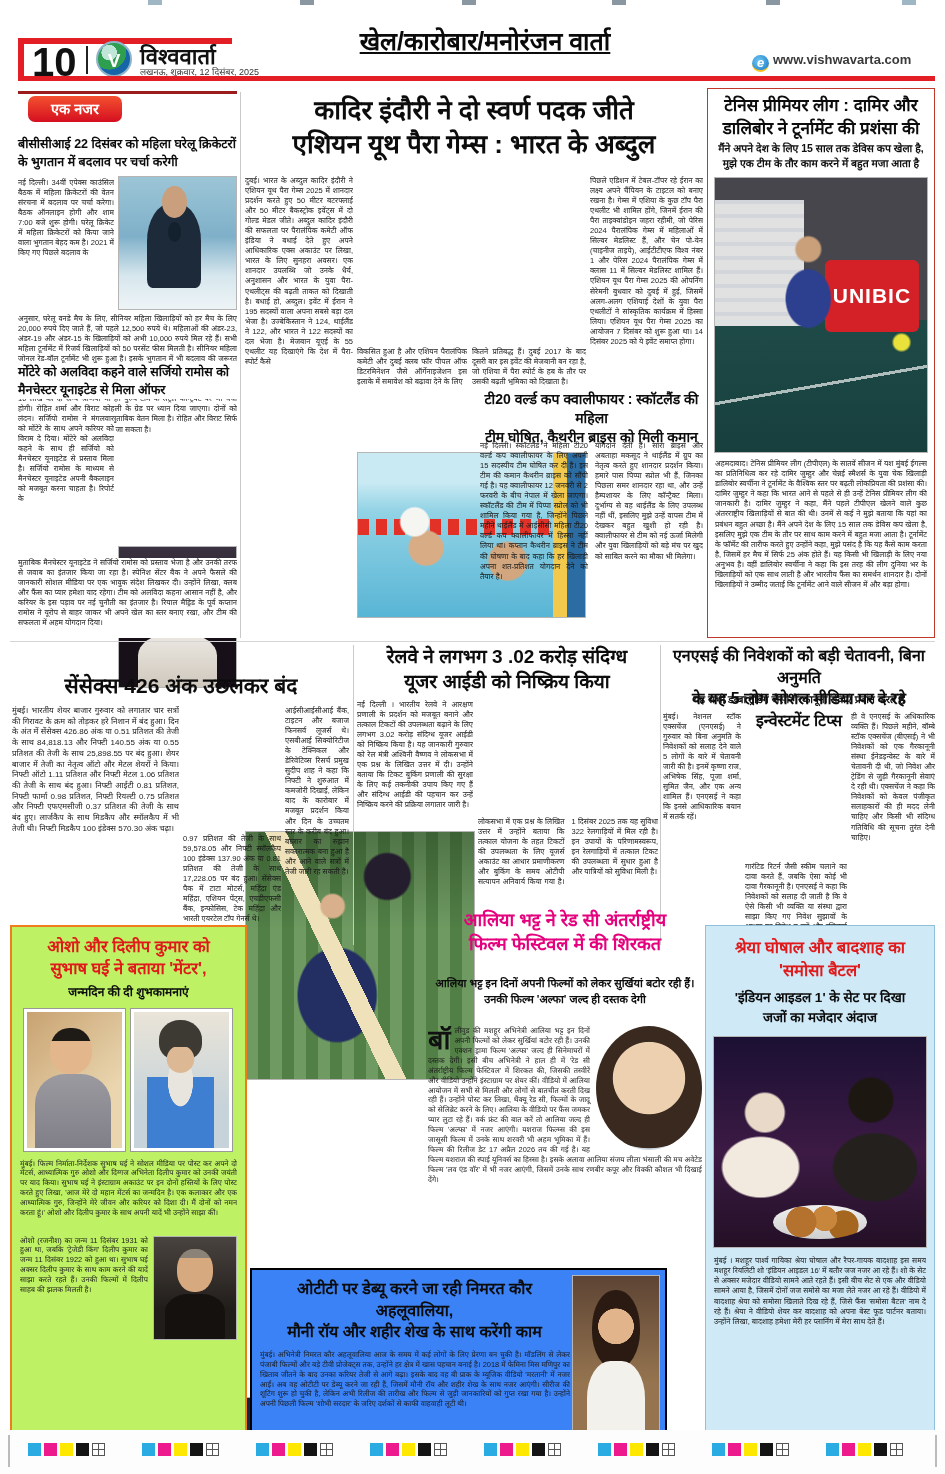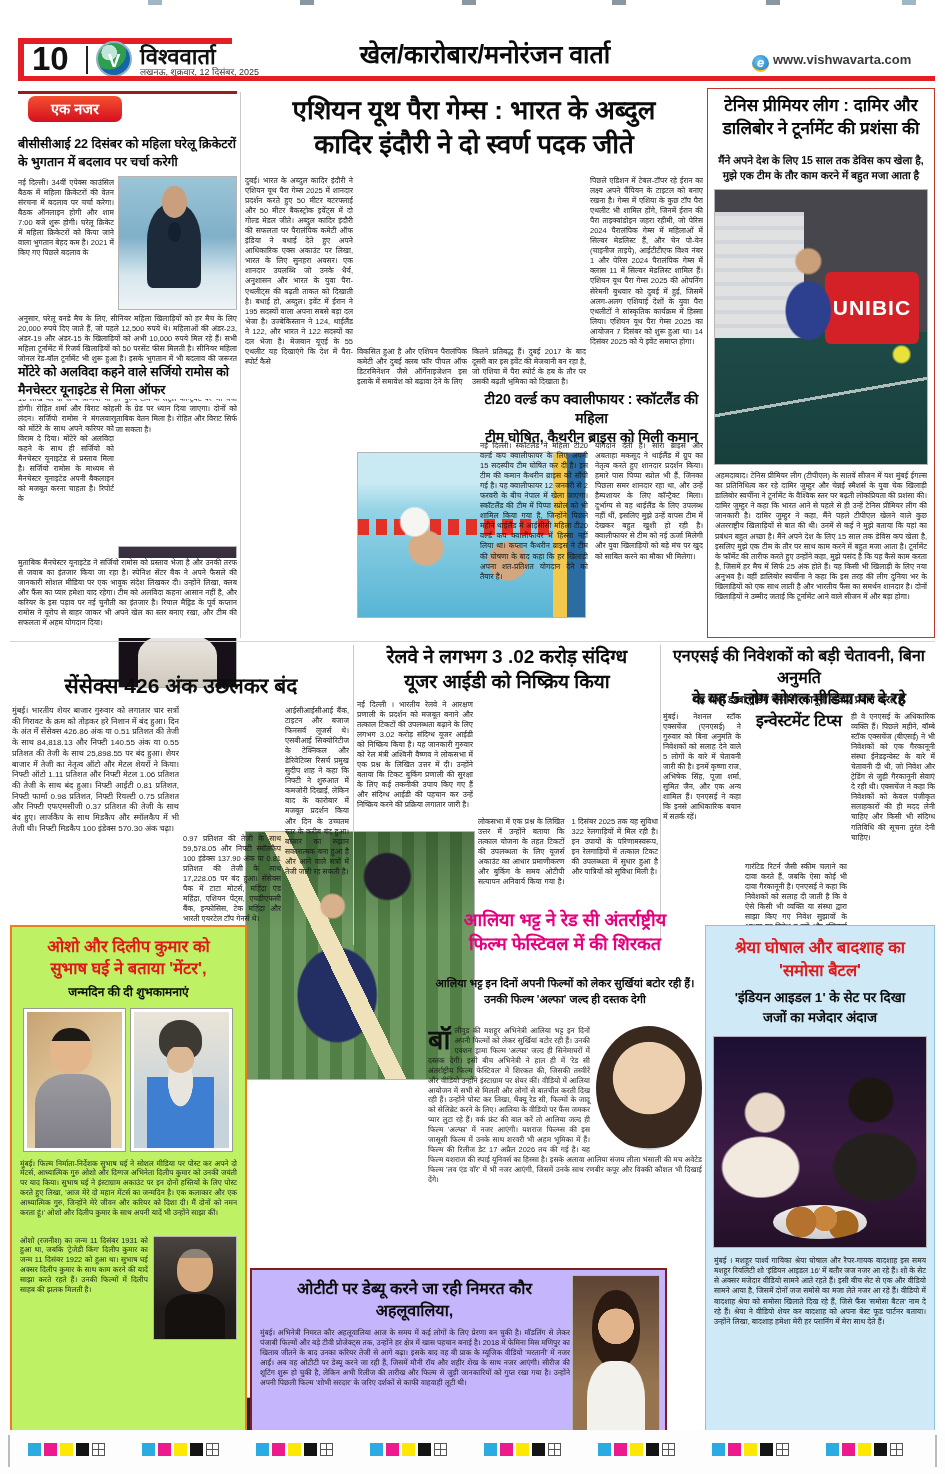--- a/index.html
+++ b/index.html
@@ -7,21 +7,21 @@
         font-family:"Liberation Sans","DejaVu Sans",sans-serif;}
   .abs{position:absolute;}
   .bd{font-size:7.5px;line-height:1.34;text-align:justify;color:#1a1a1a;overflow:hidden;}
   .hl{font-weight:bold;color:#0c0c0c;}
   .ctr{text-align:center;}
   .rule-red{background:#e31e24;}
   .vrule{background:#c9c9c9;width:1px;}
   .ph{position:relative;overflow:hidden;border:1px solid #b5b5b5;box-sizing:border-box;}
 
   
-  .pageno{font-size:33px;font-weight:bold;color:#111;line-height:1;}
+  .pageno{font-size:40px;font-weight:bold;color:#111;line-height:1;}
   .paper-name{font-size:22px;font-weight:bold;color:#101010;}
   .dateline{font-size:9px;color:#333;}
   .section-title{font-size:25px;font-weight:bold;color:#0a0a0a;}
   .website{font-size:13px;font-weight:bold;color:#3a3a3a;}
   .e-icon{display:inline-block;width:17px;height:17px;border-radius:50%;
           background:radial-gradient(circle at 40% 40%,#6ec6f0,#1577c8);color:#fff;
           font-style:italic;font-weight:bold;font-size:13px;line-height:16px;text-align:center;
           border-bottom:2px solid #f7c21e;box-sizing:border-box;vertical-align:-3px;margin-right:4px;}
   .globe{width:36px;height:36px;border-radius:50%;
          background:radial-gradient(circle at 35% 30%,#bfe6d8 0 25%,#2e9e4f 26% 55%,#1565a8 56% 100%);
@@ -41,21 +41,21 @@
   .h-mid{font-size:21px;line-height:1.25;}
   .h-rail{font-size:19px;line-height:1.25;}
   .h-nse{font-size:16px;line-height:1.35;}
   .sub-sm{font-size:10.5px;font-weight:bold;}
   .h-red{color:#e01a1a;}
   .h-pink{color:#e5007d;}
 
   
   .blue-box{background:#bef264;border:2px solid #ef7d1c;box-sizing:border-box;}
   .cyan-box{background:#cfe9f7;border:1px solid #8fc1dd;box-sizing:border-box;}
-  .orange-box{background:#c4b5fd;border:2px solid #7f1d1d;box-sizing:border-box;}
+  .orange-box{background:#3b82f6;border:2px solid #000000;box-sizing:border-box;}
 
   
   #ph-bcci{background:linear-gradient(180deg,#9cc5d6,#7fb0c9 45%,#d7e7ee 75%,#eef4f6);}
   #ph-bcci::before{content:"";position:absolute;left:24%;top:20%;width:46%;height:64%;
      background:#1d2a3a;border-radius:45% 45% 10% 10%;}
   #ph-bcci::after{content:"";position:absolute;left:37%;top:7%;width:21%;height:24%;
      background:#c99f7d;border-radius:50%;box-shadow:0 30px 0 -6px #13202e;}
 
   #ph-ramos{background:linear-gradient(180deg,#3a3240,#171019 65%);}
   #ph-ramos::before{content:"";position:absolute;left:30%;top:14%;width:40%;height:44%;
@@ -166,63 +166,63 @@
   <div class="top-mark" style="left:766px;background:#8a97a0;"></div>
   <div class="top-mark" style="left:902px;background:#9fb6c4;"></div>
 
   <div class="abs rule-red" style="left:18px;top:38px;width:214px;height:6px;"></div>
   <div class="abs rule-red" style="left:18px;top:38px;width:6px;height:40px;"></div>
   <div class="abs pageno" style="left:32px;top:42px;">10</div>
   <div class="abs" style="left:86px;top:46px;width:2px;height:28px;background:#222;"></div>
   <div class="abs globe" style="left:96px;top:41px;">V</div>
   <div class="abs paper-name" style="left:140px;top:40px;">विश्ववार्ता</div>
   <div class="abs dateline" style="left:140px;top:65px;">लखनऊ,  शुक्रवार, 12 दिसंबर, 2025</div>
-  <div class="abs section-title ctr" style="left:280px;top:36px;width:410px;">खेल/कारोबार/मनोरंजन वार्ता</div>
+  <div class="abs section-title ctr" style="left:280px;top:23px;width:410px;text-decoration:underline;">खेल/कारोबार/मनोरंजन वार्ता</div>
   <div class="abs website" style="left:752px;top:52px;"><span class="e-icon">e</span><span>www.vishwavarta.com</span></div>
   <div class="abs rule-red" style="left:18px;top:76px;width:917px;height:5px;"></div>
 
   <div class="abs" style="left:18px;top:91px;width:219px;height:3px;background:#9b1c1c;"></div>
   <div class="abs badge" style="left:28px;top:96px;width:94px;height:26px;">एक नजर</div>
 
   <div class="abs hl h-small" style="left:18px;top:136px;width:219px;">बीसीसीआई 22 दिसंबर को महिला घरेलू क्रिकेटरों के भुगतान में बदलाव पर चर्चा करेगी</div>
   <div class="abs bd" style="left:18px;top:178px;width:96px;height:132px;">नई दिल्ली। 34वीं एपेक्स काउंसिल बैठक में महिला क्रिकेटरों की वेतन संरचना में बदलाव पर चर्चा करेगा। बैठक ऑनलाइन होगी और शाम 7:00 बजे शुरू होगी। घरेलू क्रिकेट में महिला क्रिकेटरों को किया जाने वाला भुगतान बेहद कम है। 2021 में किए गए पिछले बदलाव के</div>
   <div class="abs ph" id="ph-bcci" style="left:118px;top:176px;width:119px;height:134px;"></div>
   <div class="abs bd" style="left:18px;top:314px;width:219px;height:236px;">अनुसार, घरेलू वनडे मैच के लिए, सीनियर महिला खिलाड़ियों को हर मैच के लिए 20,000 रुपये दिए जाते हैं, जो पहले 12,500 रुपये थे। महिलाओं की अंडर-23, अंडर-19 और अंडर-15 के खिलाड़ियों को अभी 10,000 रुपये मिल रहे हैं। सभी महिला टूर्नामेंट में रिजर्व खिलाड़ियों को 50 परसेंट फीस मिलती है। सीनियर महिला जोनल रेड-बॉल टूर्नामेंट भी शुरू हुआ है। इसके भुगतान में भी बदलाव की जरूरत है। महिलाओं के सेंट्रल कॉन्ट्रैक्ट में भी बदलाव की बहुत संभावना है। महिलाओं के लिए सबसे ज्यादा सेंट्रल कॉन्ट्रैक्ट की रकम 50 लाख रुपये है। यह पुरुषों के क्रिकेट में सबसे निचले ग्रेड (ग्रेड सी) की रकम का आधा है। महिला क्रिकेट में 30 लाख और 10 लाख की दो अन्य श्रेणियां भी हैं। पुरुष टीम के सेंट्रल कॉन्ट्रैक्ट पर भी चर्चा होगी। रोहित शर्मा और विराट कोहली के ग्रेड पर ध्यान दिया जाएगा। दोनों को मौजूदा समय में ए प्लस कैटेगरी के मुताबिक वेतन मिला है। रोहित और विराट सिर्फ वनडे खेलते हैं। ऐसे में ग्रेड कम किया जा सकता है।</div>
 
   <div class="abs hl h-small" style="left:18px;top:364px;width:219px;background:#fff;">मोंटेरे को अलविदा कहने वाले सर्जियो रामोस को मैनचेस्टर यूनाइटेड से मिला ऑफर</div>
   <div class="abs bd" style="left:18px;top:414px;width:96px;height:140px;background:#fff;">लंदन। सर्जियो रामोस ने मंगलवार को मोंटेरे के साथ अपने करियर को विराम दे दिया। मोंटेरे को अलविदा कहने के साथ ही सर्जियो को मैनचेस्टर यूनाइटेड से प्रस्ताव मिला है। सर्जियो रामोस के माध्यम से मैनचेस्टर यूनाइटेड अपनी बैकलाइन को मजबूत करना चाहता है। रिपोर्ट के</div>
   <div class="abs ph" id="ph-ramos" style="left:118px;top:412px;width:119px;height:142px;"></div>
   <div class="abs bd" style="left:18px;top:558px;width:219px;height:80px;background:#fff;">मुताबिक मैनचेस्टर यूनाइटेड ने सर्जियो रामोस को प्रस्ताव भेजा है और उनकी तरफ से जवाब का इंतजार किया जा रहा है। स्पेनिश सेंटर बैक ने अपने फैसले की जानकारी सोशल मीडिया पर एक भावुक संदेश लिखकर दी। उन्होंने लिखा, क्लब और फैंस का प्यार हमेशा याद रहेगा। टीम को अलविदा कहना आसान नहीं है, और करियर के इस पड़ाव पर नई चुनौती का इंतजार है। रियाल मैड्रिड के पूर्व कप्तान रामोस ने यूरोप से बाहर जाकर भी अपने खेल का स्तर बनाए रखा, और टीम की सफलता में अहम योगदान दिया।</div>
 
   <div class="abs vrule" style="left:240px;top:92px;height:546px;"></div>
 
   <div class="abs hl h-main ctr" style="left:245px;top:94px;width:458px;">
+    <div>कादिर इंदौरी ने दो स्वर्ण पदक जीते</div>
     <div>एशियन यूथ पैरा गेम्स : भारत के अब्दुल</div>
-    <div>कादिर इंदौरी ने दो स्वर्ण पदक जीते</div>
   </div>
   <div class="abs bd" style="left:245px;top:176px;width:108px;height:208px;">दुबई। भारत के अब्दुल कादिर इंदौरी ने एशियन यूथ पैरा गेम्स 2025 में शानदार प्रदर्शन करते हुए 50 मीटर बटरफ्लाई और 50 मीटर बैकस्ट्रोक इवेंट्स में दो गोल्ड मेडल जीते। अब्दुल कादिर इंदौरी की सफलता पर पैरालंपिक कमेटी ऑफ इंडिया ने बधाई देते हुए अपने आधिकारिक एक्स अकाउंट पर लिखा, भारत के लिए सुनहरा अवसर। एक शानदार उपलब्धि जो उनके धैर्य, अनुशासन और भारत के युवा पैरा-एथलीट्स की बढ़ती ताकत को दिखाती है। बधाई हो, अब्दुल। इवेंट में ईरान ने 195 सदस्यों वाला अपना सबसे बड़ा दल भेजा है। उज्बेकिस्तान ने 124, थाईलैंड ने 122, और भारत ने 122 सदस्यों का दल भेजा है। मेजबान यूएई के 55 एथलीट यह दिखाएंगे कि देश में पैरा-स्पोर्ट कैसे</div>
   <div class="abs ph" id="ph-swim" style="left:357px;top:176px;width:229px;height:166px;"></div>
   <div class="abs bd" style="left:357px;top:347px;width:110px;height:38px;">विकसित हुआ है और एशियन पैरालंपिक कमेटी और दुबई क्लब फॉर पीपल ऑफ डिटरमिनेशन जैसे ऑर्गेनाइजेशन इस इलाके में समावेश को बढ़ावा देने के लिए</div>
   <div class="abs bd" style="left:472px;top:347px;width:114px;height:38px;">कितने प्रतिबद्ध हैं। दुबई 2017 के बाद दूसरी बार इस इवेंट की मेजबानी बन रहा है, जो एशिया में पैरा स्पोर्ट के हब के तौर पर उसकी बढ़ती भूमिका को दिखाता है।</div>
   <div class="abs bd" style="left:590px;top:176px;width:113px;height:209px;">पिछले एडिशन में टेबल-टॉपर रहे ईरान का लक्ष्य अपने चैंपियन के टाइटल को बनाए रखना है। गेम्स में एशिया के कुछ टॉप पैरा एथलीट भी शामिल होंगे, जिनमें ईरान की पैरा ताइक्वांडोइन जहरा रहीमी, जो पेरिस 2024 पैरालंपिक गेम्स में महिलाओं में सिल्वर मेडलिस्ट हैं, और चेन पो-येन (चाइनीज ताइपे), आईटीटीएफ विश्व नंबर 1 और पेरिस 2024 पैरालंपिक गेम्स में क्लास 11 में सिल्वर मेडलिस्ट शामिल हैं। एशियन यूथ पैरा गेम्स 2025 की ओपनिंग सेरेमनी बुधवार को दुबई में हुई, जिसमें अलग-अलग एशियाई देशों के युवा पैरा एथलीटों ने सांस्कृतिक कार्यक्रम में हिस्सा लिया। एशियन यूथ पैरा गेम्स 2025 का आयोजन 7 दिसंबर को शुरू हुआ था। 14 दिसंबर 2025 को ये इवेंट समाप्त होगा।</div>
 
   <div class="abs ph" id="ph-batter" style="left:245px;top:389px;width:230px;height:249px;"></div>
   <div class="abs hl h-t20 ctr" style="left:480px;top:390px;width:223px;">
     <div>टी20 वर्ल्ड कप क्वालीफायर : स्कॉटलैंड की महिला</div>
     <div>टीम घोषित, कैथरीन ब्राइस को मिली कमान</div>
   </div>
   <div class="abs bd" style="left:480px;top:441px;width:108px;height:197px;">नई दिल्ली। स्कॉटलैंड ने महिला टी20 वर्ल्ड कप क्वालीफायर के लिए अपनी 15 सदस्यीय टीम घोषित कर दी है। इस टीम की कमान कैथरीन ब्राइस को सौंपी गई है। यह क्वालीफायर 12 जनवरी से 2 फरवरी के बीच नेपाल में खेला जाएगा। स्कॉटलैंड की टीम में पिप्पा स्प्रोल को भी शामिल किया गया है, जिन्होंने पिछले महीने थाईलैंड में आईसीसी महिला टी20 वर्ल्ड कप क्वालीफायर में हिस्सा नहीं लिया था। कप्तान कैथरीन ब्राइस ने टीम की घोषणा के बाद कहा कि हर खिलाड़ी अपना शत-प्रतिशत योगदान देने को तैयार है।</div>
   <div class="abs bd" style="left:595px;top:441px;width:108px;height:197px;">योगदान देती हैं। सारा ब्राइस और अबताहा मकसूद ने थाईलैंड में ग्रुप का नेतृत्व करते हुए शानदार प्रदर्शन किया। हमारे पास पिप्पा स्प्रोल भी हैं, जिनका पिछला समर शानदार रहा था, और उन्हें हैम्पशायर के लिए कॉन्ट्रैक्ट मिला। दुर्भाग्य से वह थाईलैंड के लिए उपलब्ध नहीं थीं, इसलिए मुझे उन्हें वापस टीम में देखकर बहुत खुशी हो रही है। क्वालीफायर से टीम को नई ऊर्जा मिलेगी और युवा खिलाड़ियों को बड़े मंच पर खुद को साबित करने का मौका भी मिलेगा।</div>
 
   <div class="abs" style="left:707px;top:88px;width:228px;height:550px;border:1px solid #c0392b;box-sizing:border-box;">
     <div class="hl h-tennis ctr" style="margin:6px 5px 0;">
       <div>टेनिस प्रीमियर लीग : दामिर  और</div>
       <div>डालिबोर  ने टूर्नामेंट की प्रशंसा की</div>
     </div>
-    <div class="sub-tennis ctr" style="margin:12px 8px 0;color:#111;">मैंने अपने देश के लिए 15 साल तक डेविस कप खेला है, मुझे एक टीम के तौर  काम करने में बहुत मजा आता है</div>
+    <div class="sub-tennis ctr" style="margin:0 8px 0;color:#111;">मैंने अपने देश के लिए 15 साल तक डेविस कप खेला है, मुझे एक टीम के तौर  काम करने में बहुत मजा आता है</div>
     <div class="ph" id="ph-tennis" style="margin:7px auto 0;width:214px;height:276px;">
       <div class="unibic">UNIBIC</div>
     </div>
     <div class="bd" style="margin:6px 7px 0;height:150px;">अहमदाबाद। टेनिस प्रीमियर लीग (टीपीएल) के सातवें सीजन में यश मुंबई ईगल्स का प्रतिनिधित्व कर रहे दामिर जुम्हुर और चेन्नई स्मैशर्स के युवा चेक खिलाड़ी डालिबोर स्वर्चीना ने टूर्नामेंट के वैश्विक स्तर पर बढ़ती लोकप्रियता की प्रशंसा की। दामिर जुम्हुर ने कहा कि भारत आने से पहले से ही उन्हें टेनिस प्रीमियर लीग की जानकारी है। दामिर जुम्हुर ने कहा, मैंने पहले टीपीएल खेलने वाले कुछ अंतरराष्ट्रीय खिलाड़ियों से बात की थी। उनमें से कई ने मुझे बताया कि यहां का प्रबंधन बहुत अच्छा है। मैंने अपने देश के लिए 15 साल तक डेविस कप खेला है, इसलिए मुझे एक टीम के तौर पर साथ काम करने में बहुत मजा आता है। टूर्नामेंट के फॉर्मेट की तारीफ करते हुए उन्होंने कहा, मुझे पसंद है कि यह कैसे काम करता है, जिसमें हर मैच में सिर्फ 25 अंक होते हैं। यह किसी भी खिलाड़ी के लिए नया अनुभव है। वहीं डालिबोर स्वर्चीना ने कहा कि इस तरह की लीग दुनिया भर के खिलाड़ियों को एक साथ लाती है और भारतीय फैंस का समर्थन शानदार है। दोनों खिलाड़ियों ने उम्मीद जताई कि टूर्नामेंट आने वाले सीजन में और बड़ा होगा।</div>
   </div>
 
   <div class="abs" style="left:10px;top:641px;width:925px;height:1px;background:#d5d5d5;"></div>
 
   <div class="abs hl h-mid ctr" style="left:12px;top:673px;width:338px;">सेंसेक्स 426 अंक उछलकर बंद</div>
   <div class="abs bd" style="left:12px;top:706px;width:167px;height:238px;font-size:8px;">मुंबई। भारतीय शेयर बाजार गुरुवार को लगातार चार सत्रों की गिरावट के क्रम को तोड़कर हरे निशान में बंद हुआ। दिन के अंत में सेंसेक्स 426.86 अंक या 0.51 प्रतिशत की तेजी के साथ 84,818.13 और निफ्टी 140.55 अंक या 0.55 प्रतिशत की तेजी के साथ 25,898.55 पर बंद हुआ। शेयर बाजार में तेजी का नेतृत्व ऑटो और मेटल शेयरों ने किया। निफ्टी ऑटो 1.11 प्रतिशत और निफ्टी मेटल 1.06 प्रतिशत की तेजी के साथ बंद हुआ। निफ्टी आईटी 0.81 प्रतिशत, निफ्टी फार्मा 0.98 प्रतिशत, निफ्टी रियल्टी 0.75 प्रतिशत और निफ्टी एफएमसीजी 0.37 प्रतिशत की तेजी के साथ बंद हुए। लार्जकैप के साथ मिडकैप और स्मॉलकैप में भी तेजी थी। निफ्टी मिडकैप 100 इंडेक्स 570.30 अंक चढ़ा।</div>
@@ -274,20 +274,21 @@
   <div class="abs hl ctr" style="left:428px;top:976px;width:274px;font-size:11px;line-height:1.45;">आलिया भट्ट इन दिनों अपनी फिल्मों को लेकर सुर्खियां बटोर रही हैं। उनकी  फिल्म 'अल्फा' जल्द ही दस्तक देगी</div>
   <div class="abs bd" style="left:428px;top:1026px;width:274px;height:238px;font-size:7.4px;">
     <span class="dropcap">बॉ</span>
     <span class="float-circle ph" id="ph-alia-circle" style="border:none;"></span>
     <span>लीवुड की मशहूर अभिनेत्री आलिया भट्ट इन दिनों अपनी फिल्मों को लेकर सुर्खियां बटोर रही हैं। उनकी एक्शन ड्रामा फिल्म 'अल्फा' जल्द ही सिनेमाघरों में दस्तक देगी। इसी बीच अभिनेत्री ने हाल ही में 'रेड सी अंतर्राष्ट्रीय फिल्म फेस्टिवल' में शिरकत की, जिसकी तस्वीरें और वीडियो उन्होंने इंस्टाग्राम पर शेयर कीं। वीडियो में आलिया आयोजन में सभी से मिलती और लोगों से बातचीत करती दिख रही हैं। उन्होंने पोस्ट कर लिखा, थैंक्यू रेड सी, फिल्मों के जादू को सेलिब्रेट करने के लिए। आलिया के वीडियो पर फैंस जमकर प्यार लुटा रहे हैं। वर्क फ्रंट की बात करें तो आलिया जल्द ही फिल्म 'अल्फा' में नजर आएंगी। यशराज फिल्म्स की इस जासूसी फिल्म में उनके साथ शरवरी भी अहम भूमिका में हैं। फिल्म की रिलीज डेट 17 अप्रैल 2026 तय की गई है। यह फिल्म यशराज की स्पाई यूनिवर्स का हिस्सा है। इसके अलावा आलिया संजय लीला भंसाली की मच अवेटेड फिल्म 'लव एंड वॉर' में भी नजर आएंगी, जिसमें उनके साथ रणबीर कपूर और विक्की कौशल भी दिखाई देंगे।</span>
   </div>
 
   <div class="abs orange-box" style="left:250px;top:1268px;width:417px;height:194px;">
     <div class="hl ctr" style="font-size:16px;line-height:1.35;margin:8px 96px 0 8px;">
       <div>ओटीटी पर डेब्यू करने जा रही निमरत कौर अहलूवालिया,</div>
+      <div>मौनी रॉय और शहीर शेख के साथ करेंगी काम</div>
     </div>
     <div class="bd" style="margin:7px 8px 0;width:310px;height:108px;font-size:7.4px;">मुंबई। अभिनेत्री निमरत कौर अहलूवालिया आज के समय में कई लोगों के लिए प्रेरणा बन चुकी है। मॉडलिंग से लेकर पंजाबी फिल्मों और बड़े टीवी प्रोजेक्ट्स तक, उन्होंने हर क्षेत्र में खास पहचान बनाई है। 2018 में फेमिना मिस मणिपुर का खिताब जीतने के बाद उनका करियर तेजी से आगे बढ़ा। इसके बाद वह बी प्राक के म्यूजिक वीडियो 'मरतानी' में नजर आईं। अब वह ओटीटी पर डेब्यू करने जा रही हैं, जिसमें मौनी रॉय और शहीर शेख के साथ नजर आएंगी। सीरीज की शूटिंग शुरू हो चुकी है, लेकिन अभी रिलीज की तारीख और फिल्म से जुड़ी जानकारियों को गुप्त रखा गया है। उन्होंने अपनी पिछली फिल्म 'शोभी सरदार' के जरिए दर्शकों से काफी वाहवाही लूटी थी।</div>
     <div class="ph" id="ph-nimrat" style="position:absolute;right:5px;top:5px;width:88px;height:180px;"></div>
   </div>
 
   <div class="abs cyan-box" style="left:705px;top:925px;width:230px;height:537px;">
     <div class="hl ctr h-red" style="font-size:16.5px;line-height:1.4;margin:10px 6px 0;">
       <div>श्रेया घोषाल और बादशाह का</div>
       <div>'समोसा बैटल'</div>
     </div>

